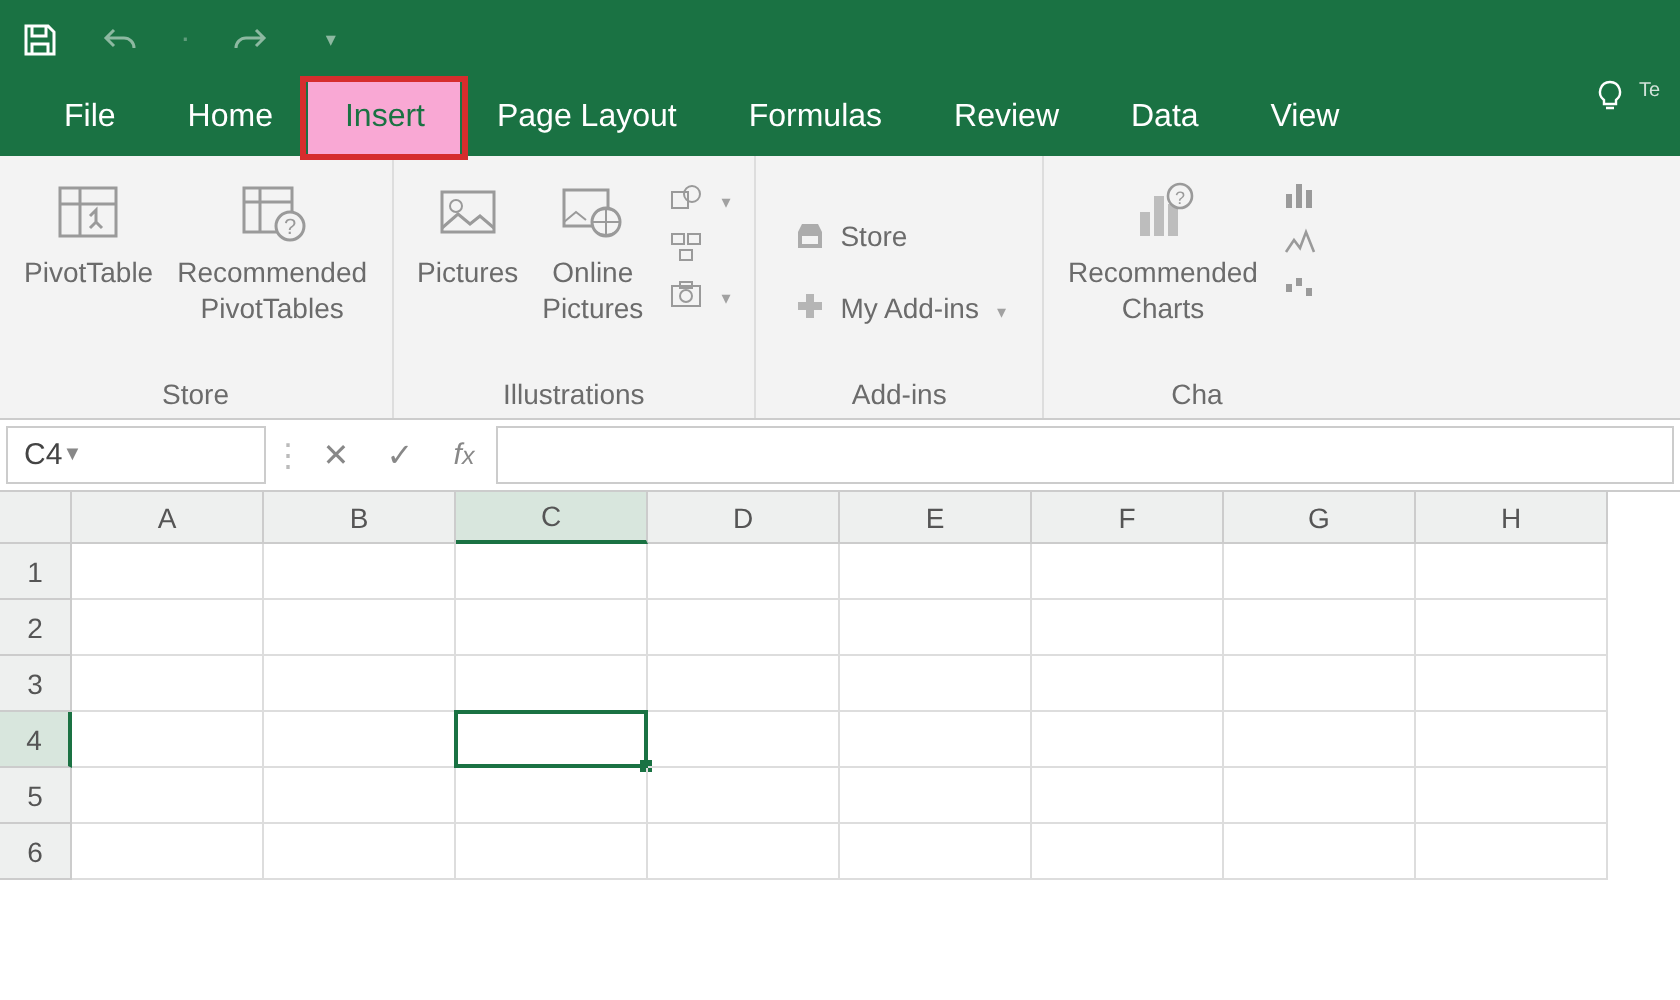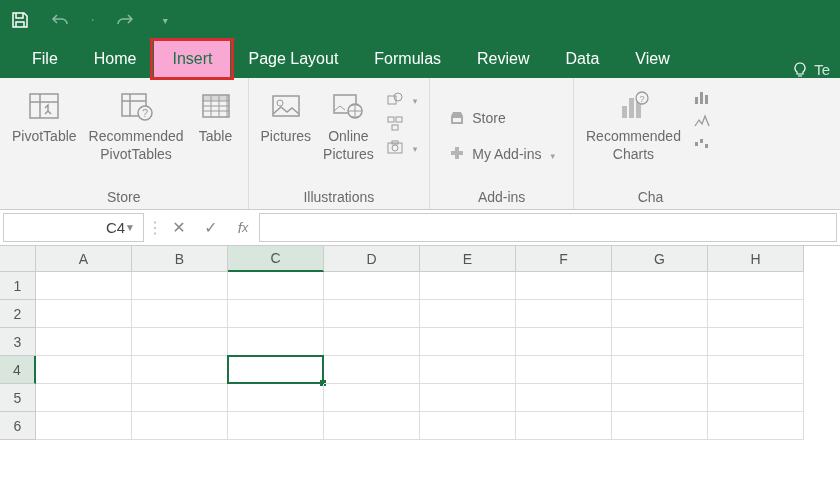--- a/index.html
+++ b/index.html
@@ -7,36 +7,36 @@
 
 .titlebar { background: #1a7243; height: 40px; display: flex; align-items: center; padding: 0 10px; gap: 20px; }
 .qat-icon { color: #fff; width: 20px; height: 20px; display: flex; align-items: center; justify-content: center; }
 .qat-disabled { opacity: 0.5; }
 .qat-sep { color: rgba(255,255,255,0.3); }
 
 .tabstrip { background: #1a7243; height: 38px; display: flex; align-items: stretch; padding-left: 14px; }
 .tab { color: #fff; padding: 0 18px; display: flex; align-items: center; font-size: 16px; cursor: pointer; position: relative; }
 .tab.active { background: #f9a8d4; color: #1a7243; font-weight: 400; }
 .tab-highlight { position: absolute; border: 3px solid #d62d2d; top: -2px; left: -4px; right: -4px; bottom: -2px; pointer-events: none; }
-.tell-me { margin-left: auto; display: flex; align-items: flex-end; color: rgba(255,255,255,0.8); padding: 0 10px; gap: 6px; font-size: 15px; }
+.tell-me { margin-left: auto; display: flex; align-items: flex-start; color: rgba(255,255,255,0.8); padding: 0 10px; gap: 6px; font-size: 10px; }
 
 .ribbon { background: #f3f3f3; height: 132px; display: flex; border-bottom: 1px solid #ccc; }
 .rgroup { border-right: 1px solid #ddd; padding: 6px 8px 2px; display: flex; flex-direction: column; justify-content: space-between; }
 .rgroup-items { display: flex; gap: 4px; flex: 1; }
 .rgroup-label { text-align: center; color: #6b6b6b; font-size: 14px; padding: 2px 0; }
 .rbtn { display: flex; flex-direction: column; align-items: center; justify-content: flex-start; padding: 2px 4px; color: #6b6b6b; font-size: 14px; text-align: center; cursor: pointer; min-width: 44px; }
 .rbtn-icon { width: 40px; height: 40px; display: flex; align-items: center; justify-content: center; margin-bottom: 2px; }
 .rbtn-label { line-height: 1.25; }
 .small-btns { display: flex; flex-direction: column; gap: 2px; padding-top: 4px; }
 .small-btn { display: flex; align-items: center; gap: 6px; color: #6b6b6b; font-size: 14px; cursor: pointer; padding: 2px 4px; }
 .small-icon { width: 18px; height: 18px; display:flex; align-items:center; justify-content:center; }
 .chev::after { content: '▾'; font-size: 9px; margin-left: 3px; opacity: 0.6; }
 
 .formula-bar { height: 36px; display: flex; align-items: stretch; border-bottom: 1px solid #ccc; background: #fff; }
-.name-box { width: 141px; border: 1px solid #ccc; margin: 3px; display: flex; align-items: center; padding: 0 8px; font-size: 15px; color: #444; justify-content: flex-end; }
+.name-box { width: 130px; border: 1px solid #ccc; margin: 3px; display: flex; align-items: center; padding: 0 8px; font-size: 15px; color: #444; justify-content: flex-start; }
 .name-drop { color: #888; font-size: 10px; }
 .fb-sep { width: 16px; display:flex; align-items:center; justify-content:center; color:#bbb; }
 .fb-btn { width: 32px; display:flex; align-items:center; justify-content:center; color:#888; cursor:pointer; font-size: 16px; }
 .fx { font-style: italic; font-size: 15px; }
 .formula-input { flex:1; border: 1px solid #ccc; margin:3px 3px 3px 0; padding: 0 6px; font-size: 15px; }
 
 .grid { display: flex; flex-direction: column; }
 .col-headers { display: flex; height: 26px; }
 .corner { width: 36px; background: #eef0ef; border-right: 1px solid #ccc; border-bottom: 1px solid #ccc; }
 .col-h { width: 96px; background: #eef0ef; border-right: 1px solid #ccc; border-bottom: 1px solid #ccc; display:flex; align-items:center; justify-content:center; color:#555; font-size:14px; }
@@ -112,30 +112,20 @@
           <svg width="36" height="36" viewBox="0 0 36 36">
               <rect x="4" y="6" width="24" height="22" fill="none" stroke="#9a9a9a" stroke-width="1.5"></rect>
               <path stroke="#9a9a9a" stroke-width="1.5" d="M4 13h24 M12 6v22"></path>
               <circle cx="27" cy="25" r="7" fill="#f3f3f3" stroke="#9a9a9a" stroke-width="1.5"></circle>
               <text x="27" y="29" text-anchor="middle" font-size="11" fill="#9a9a9a">?</text>
             </svg>
         </div>
         <div class="rbtn-label" style="white-space:pre-line;">Recommended
 PivotTables</div>
       </div>
-      <div class="rbtn">
-        <div class="rbtn-icon">
-          <svg width="36" height="36" viewBox="0 0 36 36">
-              <rect x="5" y="7" width="26" height="22" fill="none" stroke="#9a9a9a" stroke-width="1.5"></rect>
-              <path stroke="#9a9a9a" stroke-width="1" d="M5 13h26 M5 18h26 M5 23h26 M13 7v22 M21 7v22 M29 7v22"></path>
-              <rect x="5" y="7" width="26" height="6" fill="#9a9a9a" opacity="0.3"></rect>
-            </svg>
-        </div>
-        <div class="rbtn-label">Table</div>
-      </div>
     </div>
     <div class="rgroup-label">Store</div>
   </div>
 
   <div class="rgroup">
     <div class="rgroup-items">
       <div class="rbtn">
         <div class="rbtn-icon">
           <svg width="36" height="36" viewBox="0 0 36 36">
               <rect x="5" y="8" width="26" height="20" fill="none" stroke="#9a9a9a" stroke-width="1.5"></rect>

